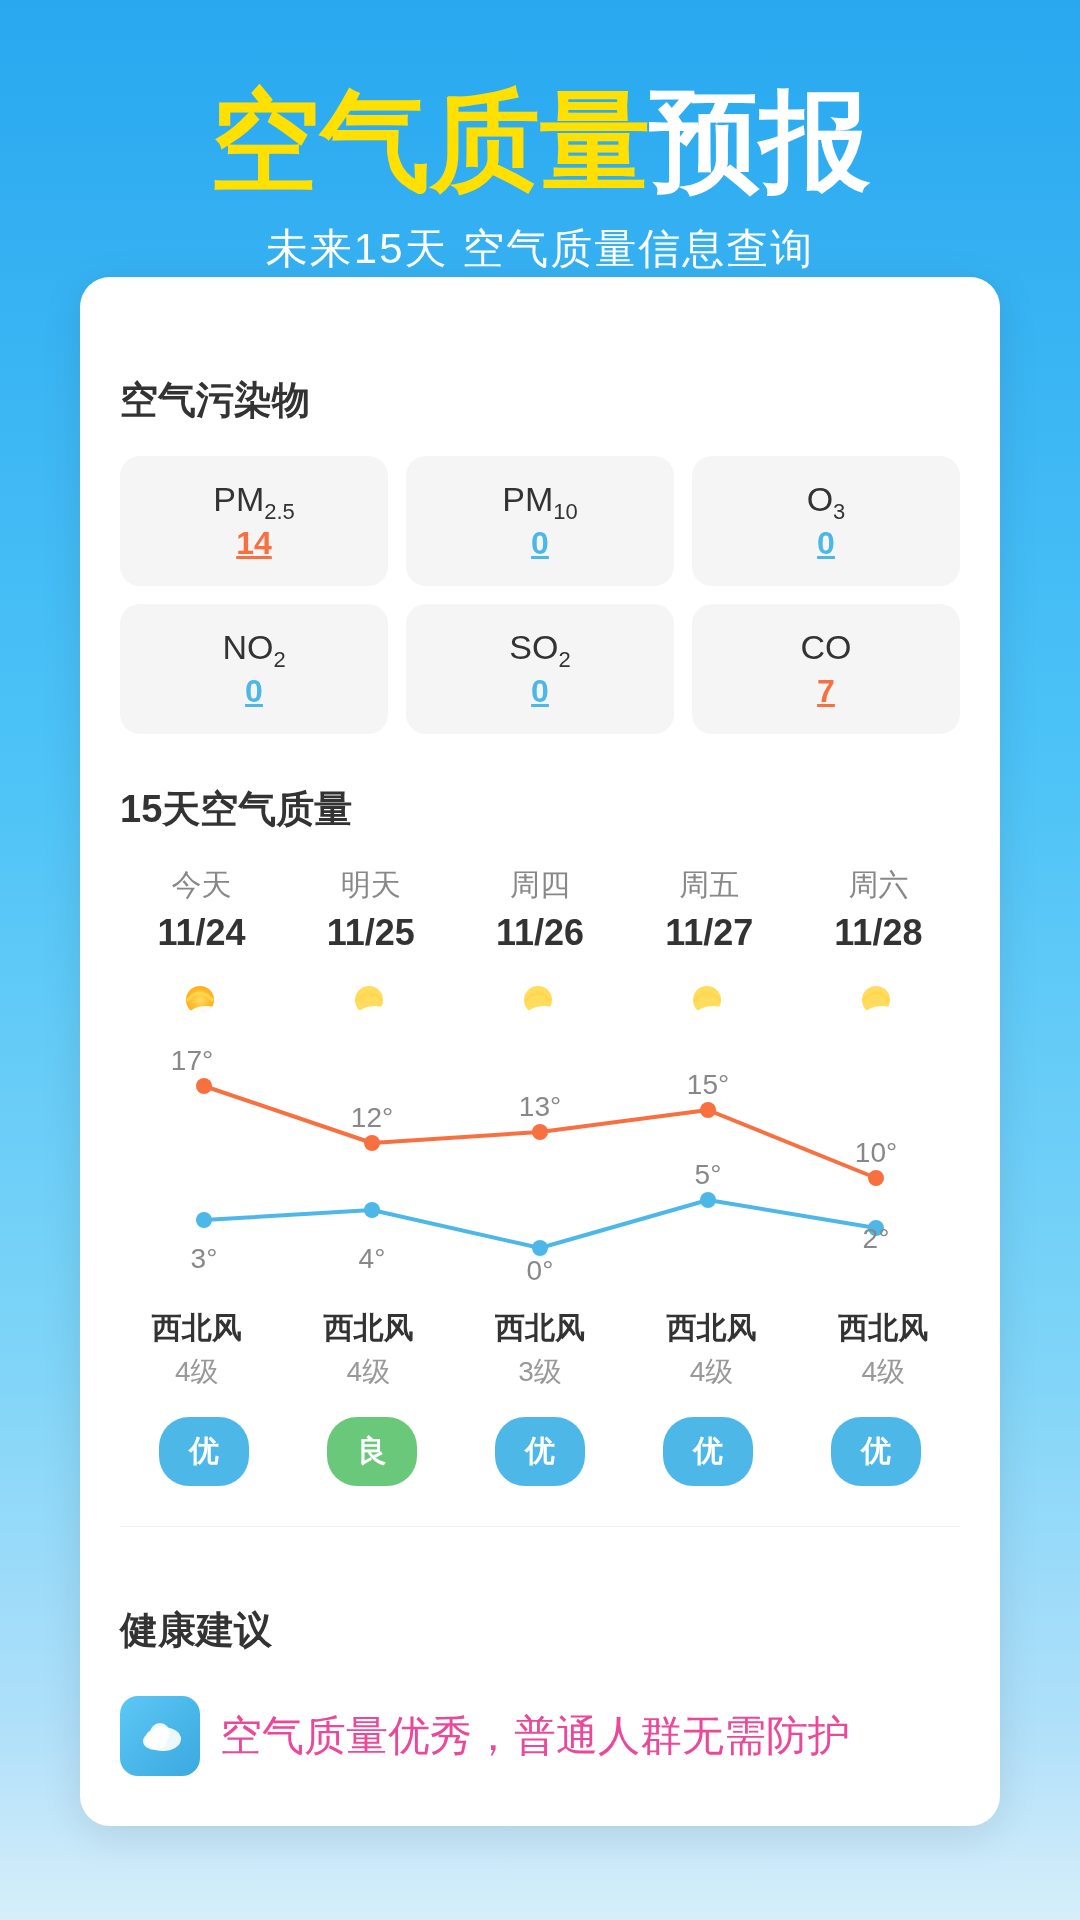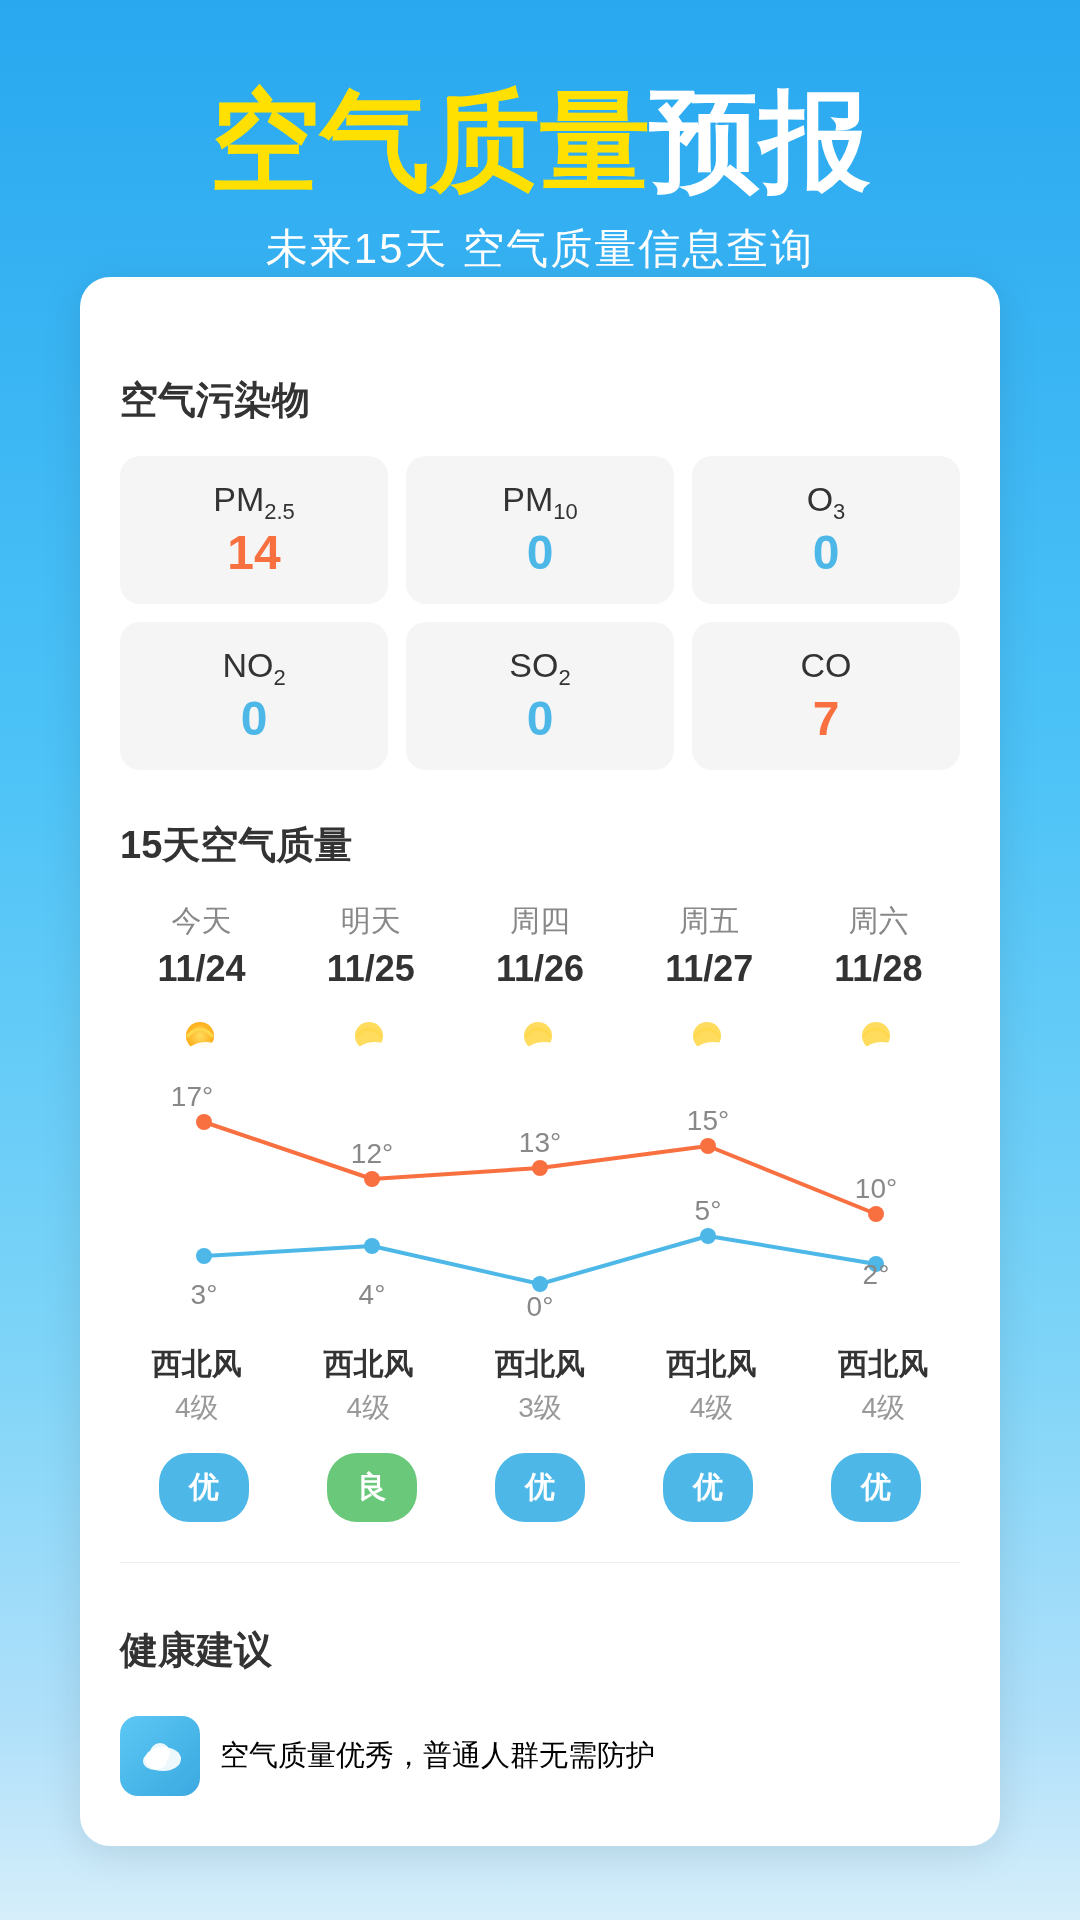--- a/index.html
+++ b/index.html
@@ -83,22 +83,23 @@
       font-size: 34px;
       font-weight: 500;
       color: #333333;
     }
     .pollutant-name sub {
       font-size: 22px;
       vertical-align: sub;
     }
 
     .pollutant-value {
-      font-size: 48px;
+      font-size: 32px;
       font-weight: 700;
+      text-decoration: underline;
     }
     .value-red { color: #f97040; }
     .value-blue { color: #4db8e8; }
 
     
     .forecast-section {
       margin-bottom: 40px;
     }
 
     .forecast-grid {
@@ -183,21 +184,21 @@
       min-width: 90px;
       text-align: center;
     }
     .badge-blue { background: #4db8e8; }
     .badge-green { background: #6ac87a; }
 
     
     .health-section {
       margin-top: 40px;
       border-top: 1px solid #f0f0f0;
-      padding-top: 14px;
+      padding-top: 30px;
     }
 
     .health-row {
       display: flex;
       align-items: center;
       gap: 20px;
       padding: 10px 0;
     }
 
     .health-icon {
@@ -205,22 +206,22 @@
       height: 80px;
       border-radius: 18px;
       background: linear-gradient(135deg, #5bc8f5, #3ba8e0);
       display: flex;
       align-items: center;
       justify-content: center;
       flex-shrink: 0;
     }
 
     .health-text {
-      font-size: 29px;
-      color: #000000;
+      font-size: 42px;
+      color: #ec4899;
     }
 
     
     .chart-svg {
       width: 100%;
       height: 240px;
     }
   </style>
 </head>
 <body>

